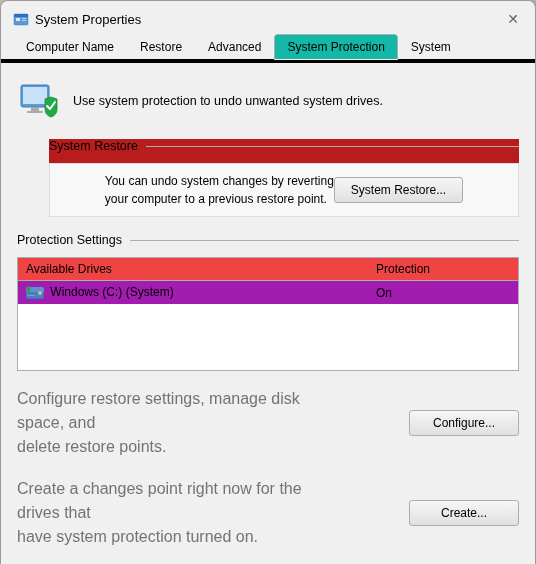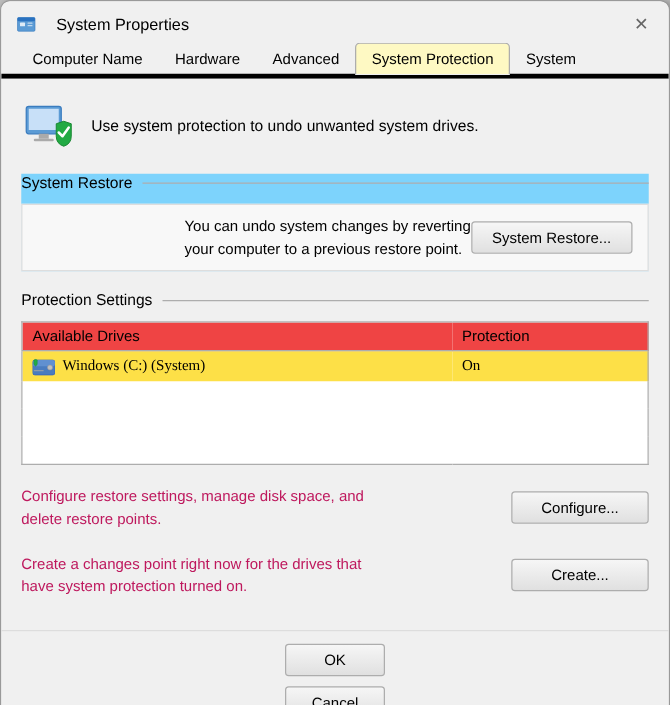--- a/index.html
+++ b/index.html
@@ -24,21 +24,21 @@
       background: #f0f0f0;
       padding: 8px 12px 0 12px;
       display: flex;
       align-items: center;
       justify-content: space-between;
       border-bottom: none;
     }
     .title-bar-left {
       display: flex;
       align-items: center;
-      gap: 16px;
+      gap: 6px;
     }
     .window-title {
       font-size: 13px;
       font-weight: normal;
       color: #000;
     }
     .close-btn {
       width: 20px;
       height: 20px;
       border: none;
@@ -65,21 +65,21 @@
       border-bottom: none;
       border-radius: 4px 4px 0 0;
       font-size: 12px;
       color: #000;
       background: transparent;
       position: relative;
       bottom: -1px;
       white-space: nowrap;
     }
     .tab.active {
-      background: #fef9c3;
+      background: #14b8a6;
       border-color: #adadad;
       border-bottom: 1px solid #f0f0f0;
       font-weight: normal;
       z-index: 1;
     }
     .content {
       padding: 16px 16px 12px 16px;
       background: #f0f0f0;
     }
     .intro-section {
@@ -102,27 +102,28 @@
       font-size: 12.5px;
       color: #000;
       white-space: nowrap;
     }
     .section-line {
       flex: 1;
       height: 1px;
       background: #adadad;
     }
     .system-restore-box {
-      background: #7dd3fc;
+      background: #b91c1c;
       margin-bottom: 16px;
+      margin-left: 32px;
     }
     .restore-row {
       display: flex;
       align-items: center;
-      justify-content: flex-end;
+      justify-content: center;
       padding: 8px 12px;
       background: #f8f8f8;
       border: 1px solid #ddd;
     }
     .restore-desc {
       font-size: 12px;
       color: #000;
       max-width: 280px;
       line-height: 1.5;
     }
@@ -155,36 +156,35 @@
       border-bottom: 1px solid #adadad;
       background: #ef4444;
       color: #000;
     }
     .drives-table td {
       padding: 4px 8px;
       font-size: 12px;
       color: #000;
     }
     .drives-table .selected-row {
-      background: #fde047;
-      font-family: Liberation Serif, serif;
+      background: #a21caf;
     }
     .drives-table tbody {
       height: 80px;
     }
     .action-row {
       display: flex;
       align-items: center;
       justify-content: space-between;
       margin-bottom: 10px;
       padding: 4px 0;
     }
     .action-desc {
-      font-size: 12px;
-      color: #be185d;
+      font-size: 16px;
+      color: #737373;
       max-width: 310px;
       line-height: 1.5;
     }
     .footer {
       display: flex;
       justify-content: center;
       align-items: center;
       gap: 8px;
       padding: 10px 16px 14px;
       border-top: 1px solid #ddd;
@@ -219,21 +219,21 @@
         <rect x="9" y="7" width="4" height="1" rx="0.3" fill="white" opacity="0.6"></rect>
         <rect x="9" y="9" width="4" height="1" rx="0.3" fill="white" opacity="0.6"></rect>
       </svg>
       <span class="window-title">System Properties</span>
     </div>
     <button class="close-btn">✕</button>
   </div>
 
   <div class="tab-bar">
     <div class="tab">Computer Name</div>
-    <div class="tab">Hardware</div>
+    <div class="tab">Restore</div>
     <div class="tab">Advanced</div>
     <div class="tab active">System Protection</div>
     <div class="tab">System</div>
   </div>
 
   <div class="content">
 
     <div class="intro-section">
 
       <svg class="shield-svg" viewBox="0 0 44 44">

